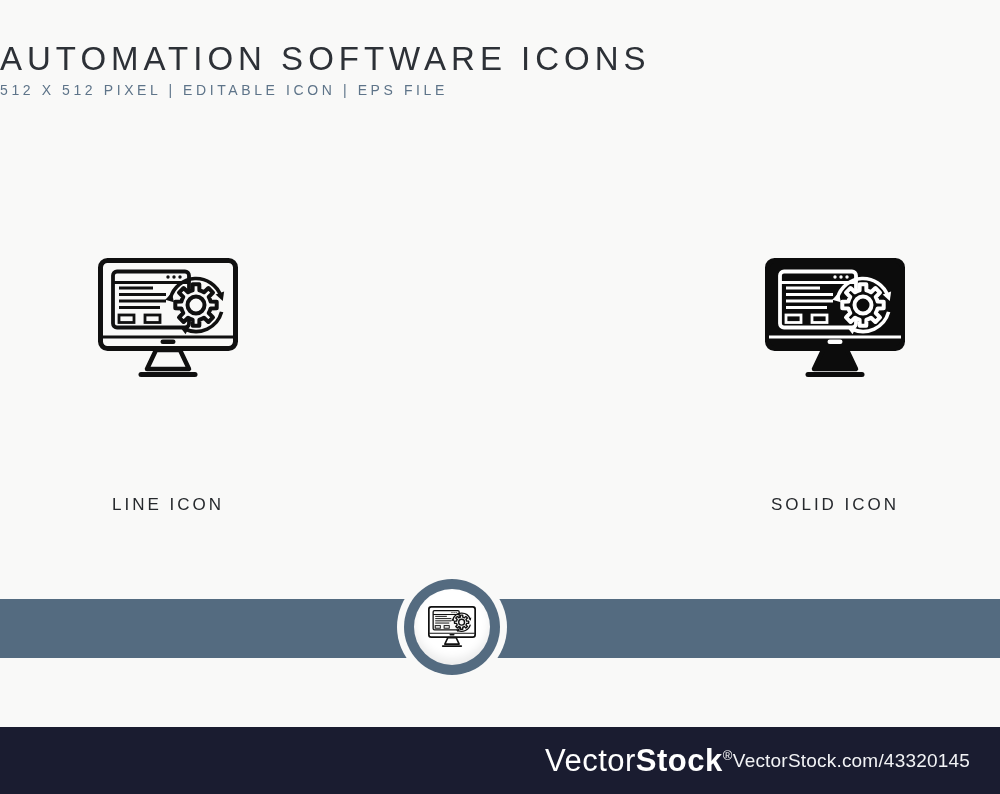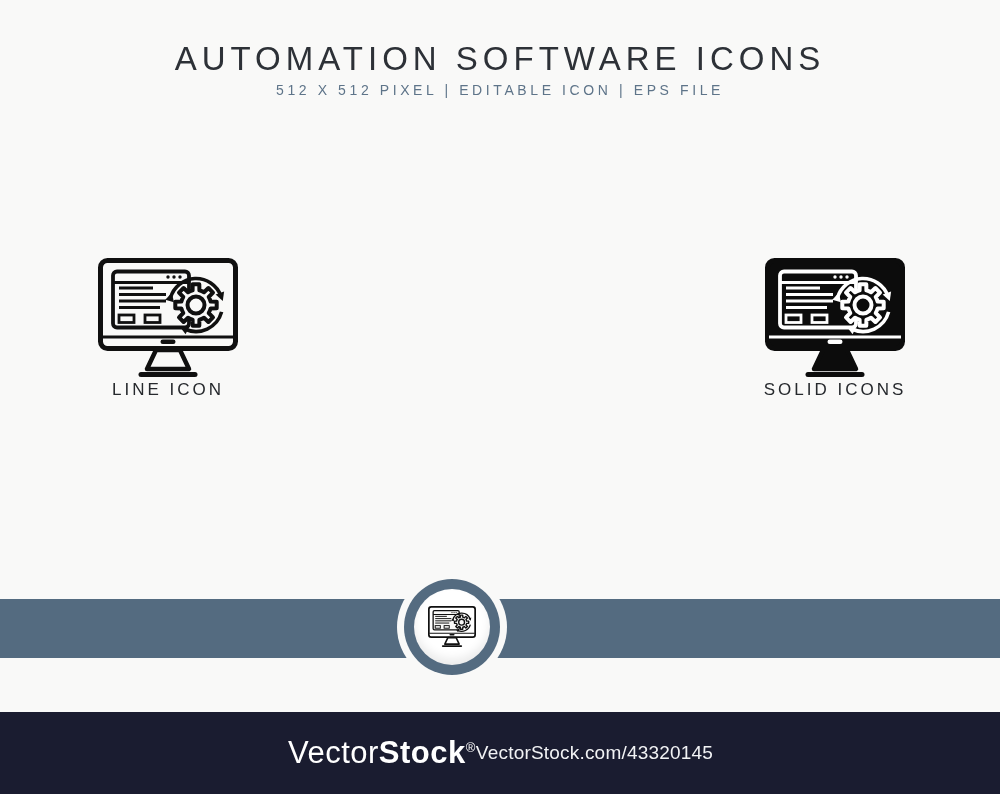--- a/index.html
+++ b/index.html
@@ -1,41 +1,41 @@
 <!DOCTYPE html>
 <html><head>
 <meta charset="utf-8">
 <style>
   * { margin:0; padding:0; box-sizing:border-box; }
   html,body { width:1000px; height:794px; }
   body { font-family:"Liberation Sans", sans-serif; }
   .page { position:relative; width:1000px; height:794px; background:#f9f9f8; overflow:hidden; }
 
   
-  .header { position:absolute; top:40px; left:0; width:1000px; text-align:center; }
+  .header { position:absolute; top:40px; left:0; width:1000px; text-align:left; }
   .title { font-size:33px; font-weight:500; letter-spacing:5px; color:#2d3137; white-space:nowrap; }
   .subtitle { margin-top:4px; font-size:14px; font-weight:500; letter-spacing:3.6px; color:#5e7489; white-space:nowrap; }
 
   
   .icon-col { position:absolute; top:258px; width:220px; text-align:center; }
   .icon-col .ic { display:block; margin:0 auto; }
   .col-1 { left:58px; } .col-2 { left:392px; } .col-3 { left:725px; }
-  .icon-label { font-size:17px; font-weight:500; letter-spacing:3px; color:#26292d; white-space:nowrap; }
+  .icon-label { margin-top:115px; font-size:17px; font-weight:500; letter-spacing:3px; color:#26292d; white-space:nowrap; }
 
   
   .band { position:absolute; top:599px; left:0; width:1000px; height:59px; background:#546b80; }
   .badge { position:absolute; left:404px; top:579px; width:96px; height:96px; border-radius:50%;
            background:#546b80; box-shadow:0 0 0 7px #f9f9f8; }
   .badge-inner { position:absolute; left:10px; top:10px; width:76px; height:76px; border-radius:50%;
            background:#ffffff; box-shadow:inset 0 -6px 10px rgba(0,0,0,.08);
            display:flex; align-items:center; justify-content:center; }
 
   
-  .footer { position:absolute; left:0; bottom:0; width:1000px; height:82px; background:#1a1c30;
-            display:flex; align-items:center; justify-content:center; padding:0 30px 0 31px; }
+  .footer { position:absolute; left:0; bottom:0; width:1000px; height:67px; background:#1a1c30;
+            display:flex; align-items:center; justify-content:flex-end; padding:0 30px 0 31px; }
   .brand { color:#ffffff; font-size:31px; letter-spacing:0.5px; }
   .brand-light { font-weight:300; }
   .brand-bold { font-weight:700; }
   .brand sup { font-size:13px; font-weight:400; vertical-align:super; }
   .footer-url { color:#f2f3f5; font-size:19px; font-weight:500; letter-spacing:0.2px; }
 
   
   .ic-line   { --ink:#101010; --wink:#101010; --mon:transparent; --chin:transparent;
                --shell:#f9f9f8; --tbar:transparent; --btnfill:transparent;
                --gear:#f9f9f8; --hole:#f9f9f8; --stand:transparent; }
@@ -115,21 +115,21 @@
       <use href="#autoicon"></use>
     </svg>
     <div class="icon-label">LINE ICON</div>
   </div>
 
 
   <div class="icon-col col-3">
     <svg class="ic ic-solid" width="140" height="122">
       <use href="#autoicon"></use>
     </svg>
-    <div class="icon-label">SOLID ICONS</div>
+    <div class="icon-label">SOLID ICON</div>
   </div>
 
   <div class="band"></div>
 
   <div class="badge">
     <div class="badge-inner">
       <svg class="ic-line" width="48" height="42" viewBox="0 0 140 122">
         <use href="#autoicon"></use>
       </svg>
     </div>

